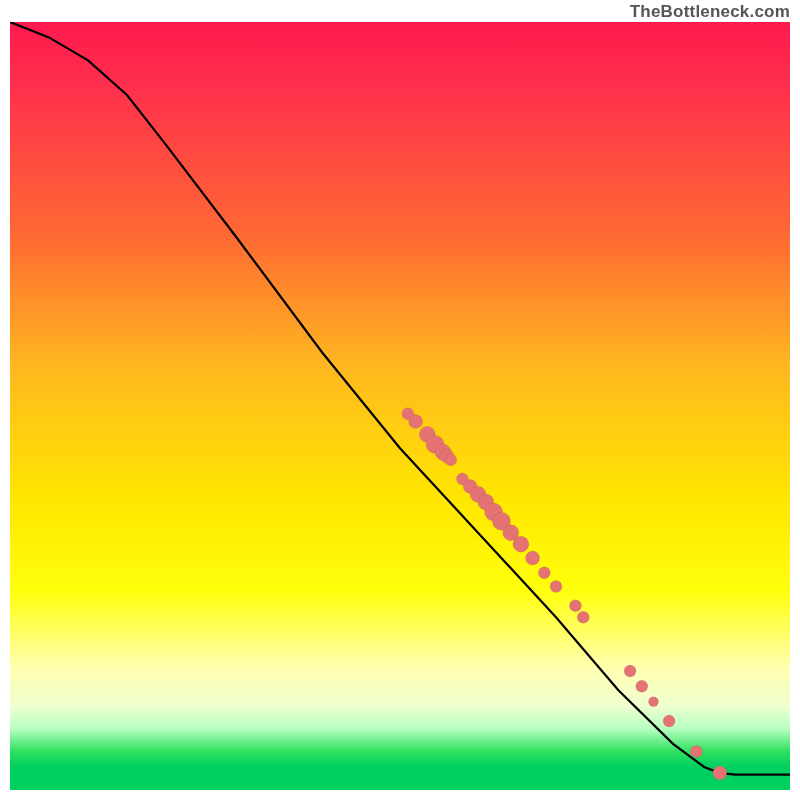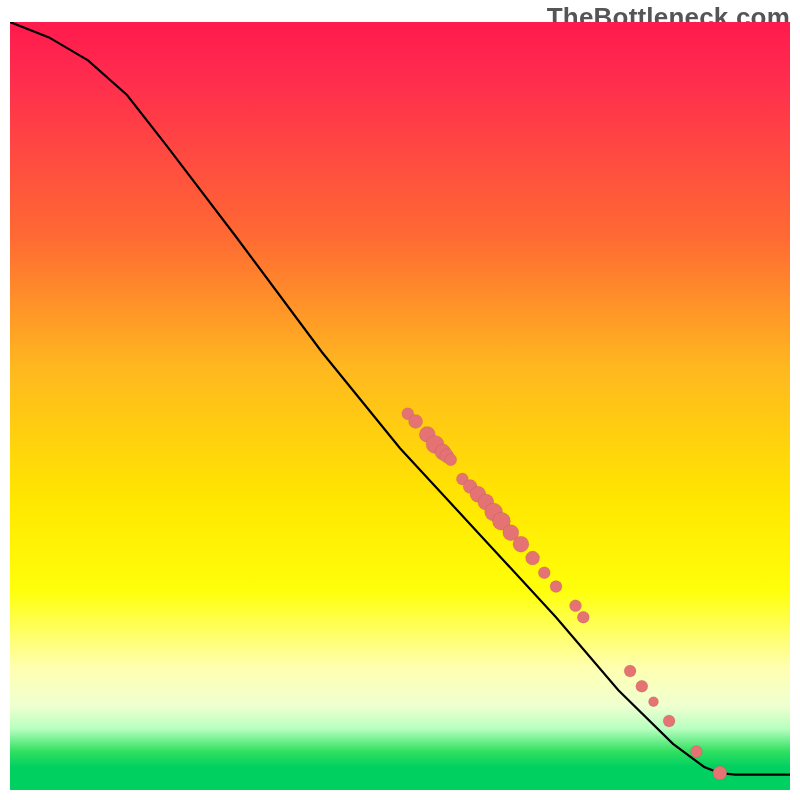--- a/index.html
+++ b/index.html
@@ -40,21 +40,21 @@
       #b8ffc0 92%,
       #30e060 95%,
       #00d060 97%,
       #00d060 100%
     );
   }
   .watermark {
     position: absolute;
     top: 2px;
     right: 10px;
-    font-size: 26px;
+    font-size: 17px;
     font-weight: 600;
     color: #555555;
     letter-spacing: 0.2px;
   }
   svg.curve-layer {
     position: absolute;
     inset: 0;
     width: 100%;
     height: 100%;
   }

